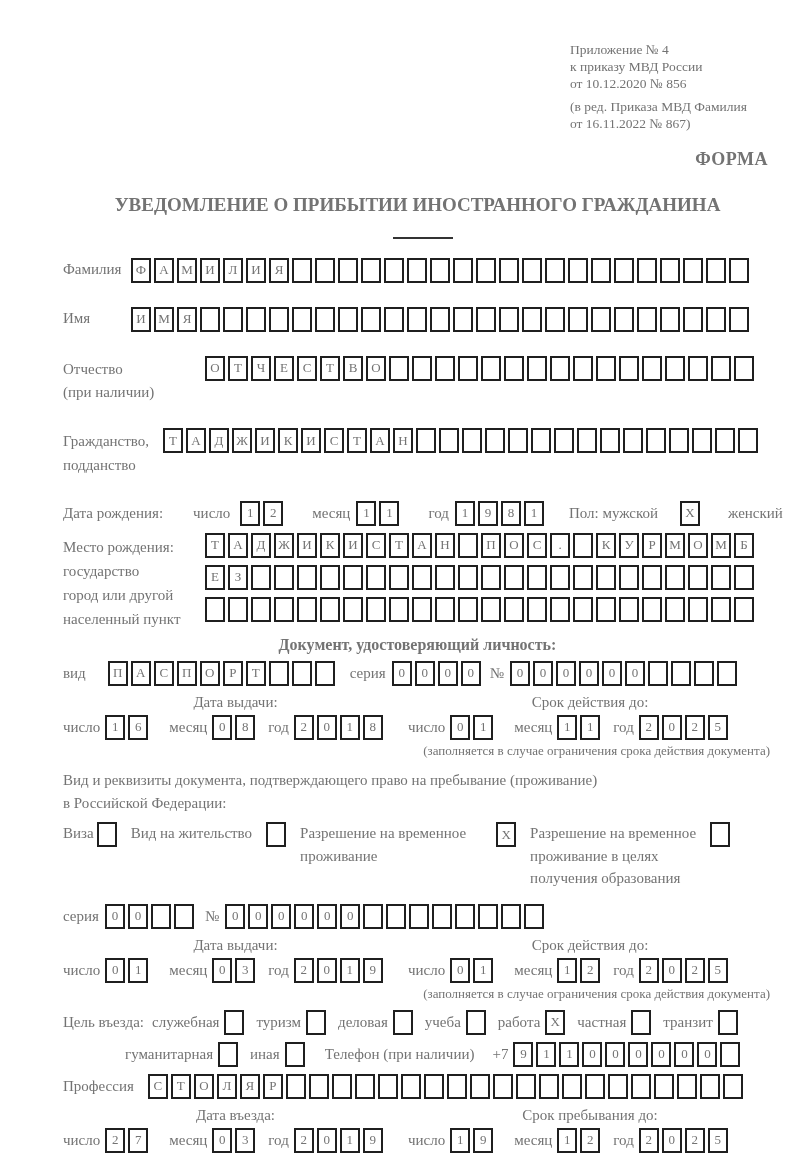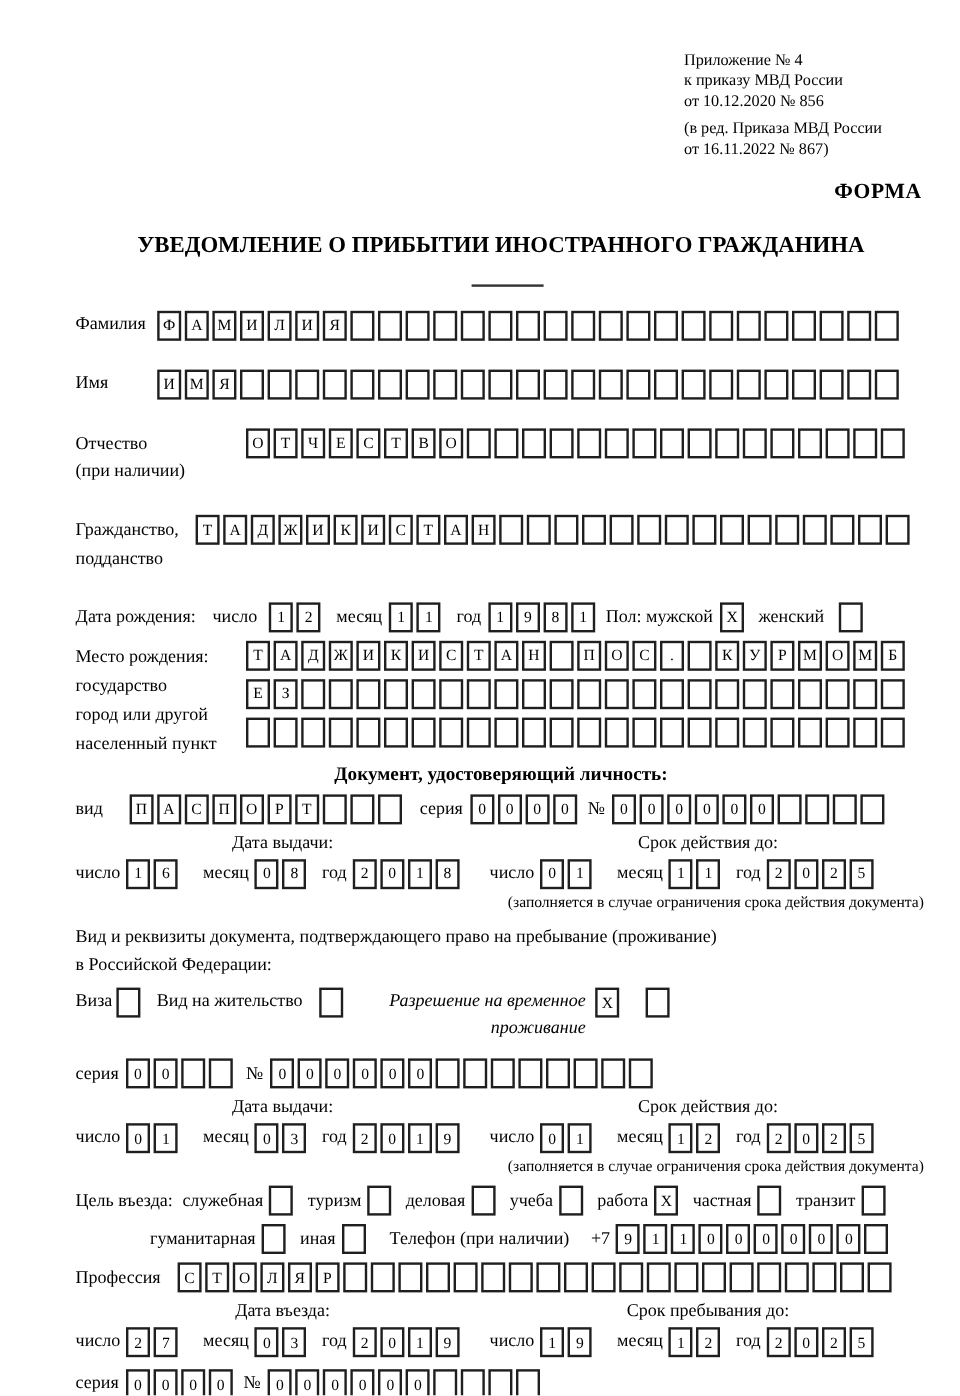--- a/index.html
+++ b/index.html
@@ -1,21 +1,21 @@
 <!DOCTYPE html>
 <html><head>
 <meta charset="utf-8">
 <style>
   html,body{margin:0;padding:0;background:#fff;}
   .page{
     position:relative;
     width:800px;height:1163px;
     box-sizing:border-box;
     padding:42px 28px 0 63px;
-    background:#fff;color:#000000;
+    background:#fff;color:#737373;
     font-family:"Liberation Serif","DejaVu Serif",serif;
     font-size:15px;line-height:1.25;
     overflow:hidden;
   }
   
   .appendix{width:190px;margin-left:auto;margin-right:12px;font-size:13.5px;}
   .appendix div{white-space:nowrap;}
   .appendix .gap{margin-top:6px;}
   .forma{text-align:right;font-weight:bold;font-size:18px;margin:16px 4px 20px 0;letter-spacing:.5px;}
   .title{text-align:center;font-weight:bold;font-size:19px;line-height:1.45;margin-bottom:11px;}
@@ -50,39 +50,39 @@
   .pair .head{text-align:center;margin-bottom:3px;}
   .dline{display:flex;align-items:center;}
   .dline .t{margin-right:5px;white-space:nowrap;}
   .dline .cells{margin-right:10px;}
   .note{text-align:right;font-size:13px;margin:3px 2px 8px 0;}
   
   .intro{margin:4px 0 2px 0;}
   .opt-row{display:flex;align-items:flex-start;margin:10px 0 14px 0;}
   .opt{display:flex;align-items:flex-start;margin-right:14px;}
   .opt .t{margin-right:8px;white-space:nowrap;padding-top:2px;}
-  .opt .multi{white-space:normal;text-align:right;line-height:1.5;font-style:italic;}
+  .opt .multi{white-space:normal;text-align:left;line-height:1.5;}
   .mw185{width:188px;} .mw175{width:172px;}
   
   .purpose .t{margin-right:5px;}
   .purpose .cb{margin-right:12px;}
   .indent60{margin-left:62px;}
   
   .mk-label{width:250px;}
 </style>
 </head>
 <body>
 
 <div class="page">
 
   <div class="appendix">
     <div>Приложение № 4</div>
     <div>к приказу МВД России</div>
     <div>от 10.12.2020 № 856</div>
-    <div class="gap">(в ред. Приказа МВД России</div>
+    <div class="gap">(в ред. Приказа МВД Фамилия</div>
     <div>от 16.11.2022 № 867)</div>
   </div>
   <div class="forma">ФОРМА</div>
 
   <div class="title">
     <span>УВЕДОМЛЕНИЕ О ПРИБЫТИИ ИНОСТРАННОГО ГРАЖДАНИНА</span><br>
     <span class="title-blank"></span>
   </div>
 
 
@@ -213,21 +213,21 @@
         <span class="cell"></span>
         <span class="cell"></span>
         <span class="cell"></span>
         <span class="cell"></span>
         <span class="cell"></span>
         <span class="cell"></span>
         <span class="cell"></span>
       </div>
   </div>
 
-  <div class="inline-row" style="margin-top:10px;">
+  <div class="inline-row" style="margin-top:10px;gap:16px;">
     <span class="t" style="margin-right:14px;">Дата рождения:</span>
     <span class="grp">
         <span class="t" style="margin-right:10px;">число</span>
         <span class="cells">
           <span class="cell">1</span>
           <span class="cell">2</span>
         </span>
       </span>
     <span class="grp">
         <span class="t">месяц</span>
@@ -437,20 +437,21 @@
     </div>
     <div class="opt">
       <span class="t" style="margin-right:14px;">Вид на жительство</span>
       <span class="cell cb"></span>
     </div>
     <div class="opt">
       <div class="multi mw185">Разрешение на временное проживание</div>
       <span class="cell cb" style="margin-left:8px;">X</span>
     </div>
     <div class="opt" style="margin-right:0;">
+      <div class="multi mw175">Разрешение на временное проживание в целях получения образования</div>
       <span class="cell cb" style="margin-left:8px;"></span>
     </div>
   </div>
 
   <div class="inline-row">
     <span class="t">серия</span>
     <span class="cells" style="margin-right:8px;">
         <span class="cell">0</span>
         <span class="cell">0</span>
         <span class="cell"></span>

